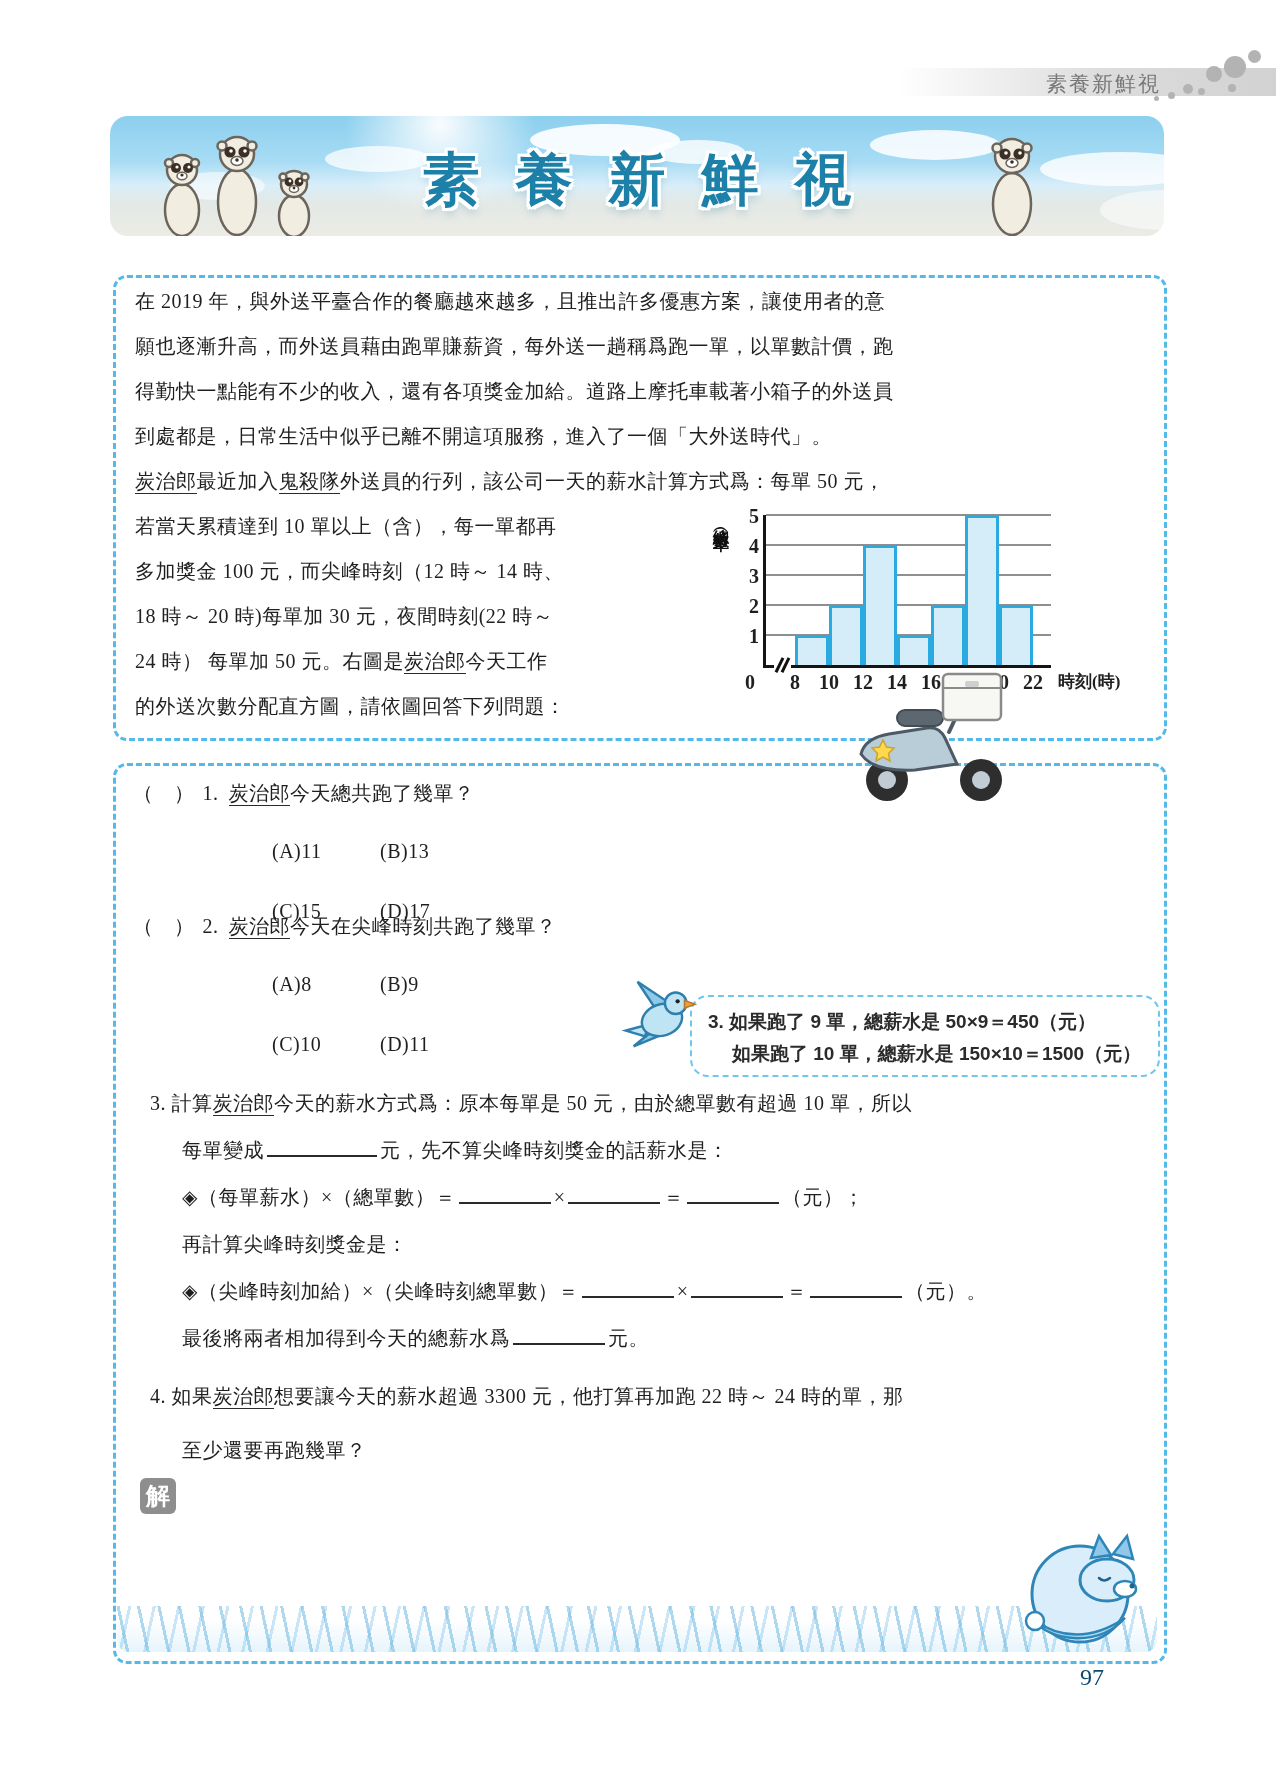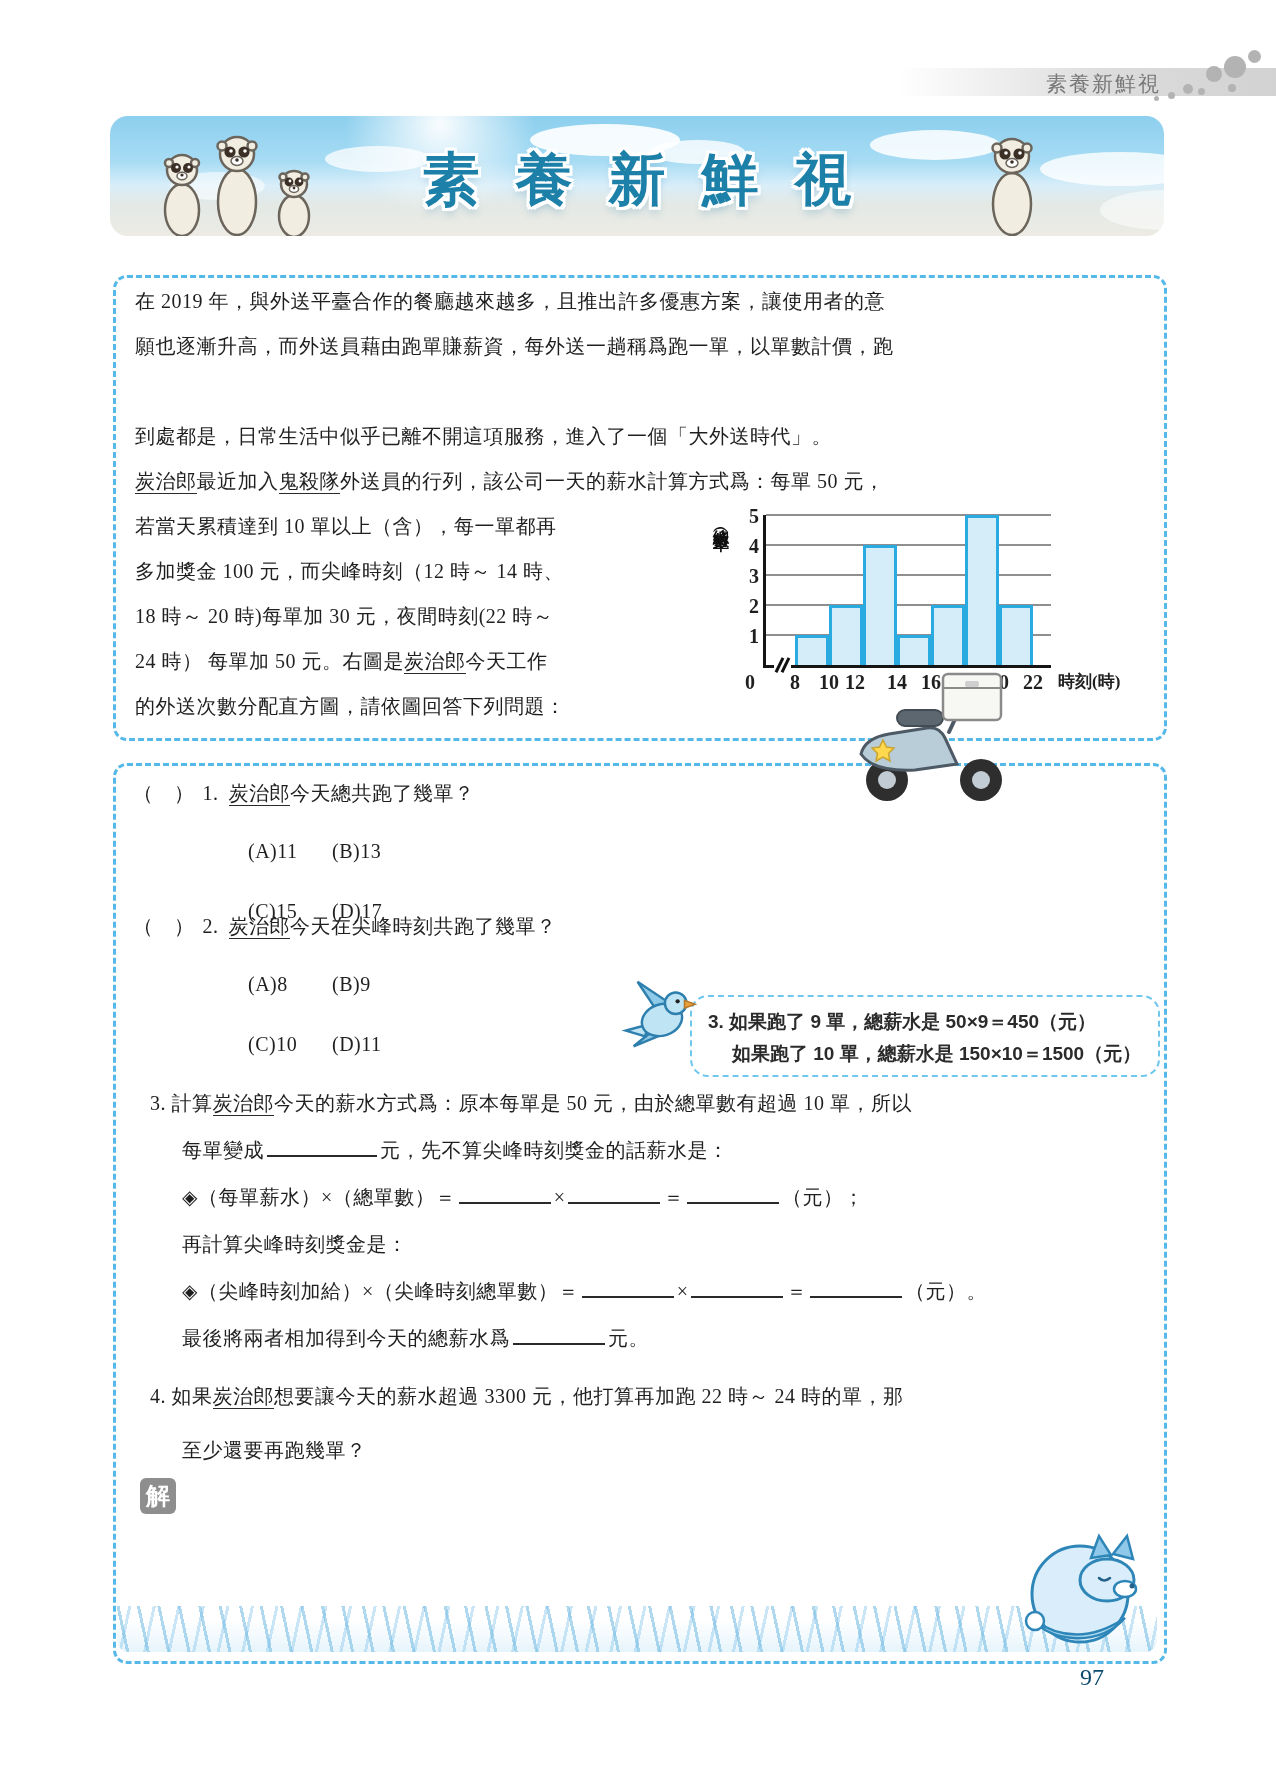--- a/index.html
+++ b/index.html
@@ -23,21 +23,21 @@
       letter-spacing:36px;padding-left:36px;box-sizing:border-box;color:#1d80a8;
       text-shadow:-3px -3px 0 #fff,3px -3px 0 #fff,-3px 3px 0 #fff,3px 3px 0 #fff,
                   0 -3px 0 #fff,0 3px 0 #fff,-3px 0 0 #fff,3px 0 0 #fff,0 6px 8px rgba(40,120,160,.35);}
 
   
   .dashed-box{position:absolute;border:3px dashed #54b9e8;border-radius:14px;background:#fff;}
 
   
   .ln{position:absolute;font-size:20px;line-height:36px;white-space:nowrap;letter-spacing:.5px;margin:0;}
   .u{border-bottom:1.7px solid #2a2a2a;padding-bottom:1px;}
-  .opt{display:inline-block;min-width:84px;}
+  .opt{display:inline-block;min-width:84px;margin-left:24px;}
   .blank{display:inline-block;width:92px;height:1em;border-bottom:2px solid #2a2a2a;margin:0 3px;vertical-align:baseline;}
   .blank.w110{width:110px;}
   .qnum{margin:0 10px 0 8px;}
 
   
   .chart{position:absolute;left:700px;top:500px;width:470px;height:205px;}
   .ylab{position:absolute;left:10px;top:16px;writing-mode:vertical-rl;font-weight:bold;font-size:16px;
         letter-spacing:3px;color:#111;height:130px;}
   .plot{position:absolute;left:63px;top:15px;width:285px;height:150px;
         border-left:3px solid #151515;border-bottom:3px solid #151515;}
@@ -156,20 +156,21 @@
       <circle cx="40" cy="38" r="1.8" fill="#3c2f26"></circle>
     </svg>
 
     <div class="banner-title">素養新鮮視</div>
   </div>
 
   <div class="dashed-box" style="left:113px;top:275px;width:1048px;height:460px"></div>
 
   <p class="ln" style="left:135px;top:283px">在 2019 年，與外送平臺合作的餐廳越來越多，且推出許多優惠方案，讓使用者的意</p>
   <p class="ln" style="left:135px;top:328px">願也逐漸升高，而外送員藉由跑單賺薪資，每外送一趟稱爲跑一單，以單數計價，跑</p>
+  <p class="ln" style="left:135px;top:373px">得勤快一點能有不少的收入，還有各項獎金加給。道路上摩托車載著小箱子的外送員</p>
   <p class="ln" style="left:135px;top:418px">到處都是，日常生活中似乎已離不開這項服務，進入了一個「大外送時代」。</p>
   <p class="ln" style="left:135px;top:463px">
     <span class="u">炭治郎</span><span>最近加入</span><span class="u">鬼殺隊</span><span>外送員的行列，該公司一天的薪水計算方式爲：每單 50 元，</span>
   </p>
   <p class="ln" style="left:135px;top:508px">若當天累積達到 10 單以上（含），每一單都再</p>
   <p class="ln" style="left:135px;top:553px">多加獎金 100 元，而尖峰時刻（12 時～ 14 時、</p>
   <p class="ln" style="left:135px;top:598px">18 時～ 20 時)每單加 30 元，夜間時刻(22 時～</p>
   <p class="ln" style="left:135px;top:643px">
     <span>24 時） 每單加 50 元。右圖是</span><span class="u">炭治郎</span><span>今天工作</span>
   </p>
@@ -191,21 +192,21 @@
         <div class="bar" style="left: 29px; width: 34px; height: 30px; background: rgb(213, 237, 249); border-color: rgb(41, 171, 226);"></div>
         <div class="bar" style="left: 63px; width: 34px; height: 60px; background: rgb(213, 237, 249); border-color: rgb(41, 171, 226);"></div>
         <div class="bar" style="left: 97px; width: 34px; height: 120px; background: rgb(213, 237, 249); border-color: rgb(41, 171, 226);"></div>
         <div class="bar" style="left: 131px; width: 34px; height: 30px; background: rgb(213, 237, 249); border-color: rgb(41, 171, 226);"></div>
         <div class="bar" style="left: 165px; width: 34px; height: 60px; background: rgb(213, 237, 249); border-color: rgb(41, 171, 226);"></div>
         <div class="bar" style="left: 199px; width: 34px; height: 150px; background: rgb(213, 237, 249); border-color: rgb(41, 171, 226);"></div>
         <div class="bar" style="left: 233px; width: 34px; height: 60px; background: rgb(213, 237, 249); border-color: rgb(41, 171, 226);"></div>
         <div class="xtick" style="left: -31px;">0</div>
         <div class="xtick" style="left: 14px;">8</div>
         <div class="xtick" style="left: 48px;">10</div>
-        <div class="xtick" style="left: 74px; font-family: Liberation Serif, serif;">12</div>
+        <div class="xtick" style="left: 82px; font-family: Liberation Serif, serif;">12</div>
         <div class="xtick" style="left: 116px;">14</div>
         <div class="xtick" style="left: 150px;">16</div>
         <div class="xtick" style="left: 184px;">18</div>
         <div class="xtick" style="left: 218px;">20</div>
         <div class="xtick" style="left: 252px;">22</div>
         <div class="axis-break"></div>
       </div>
     <div class="xlab">時刻(時)</div>
   </div>
 

